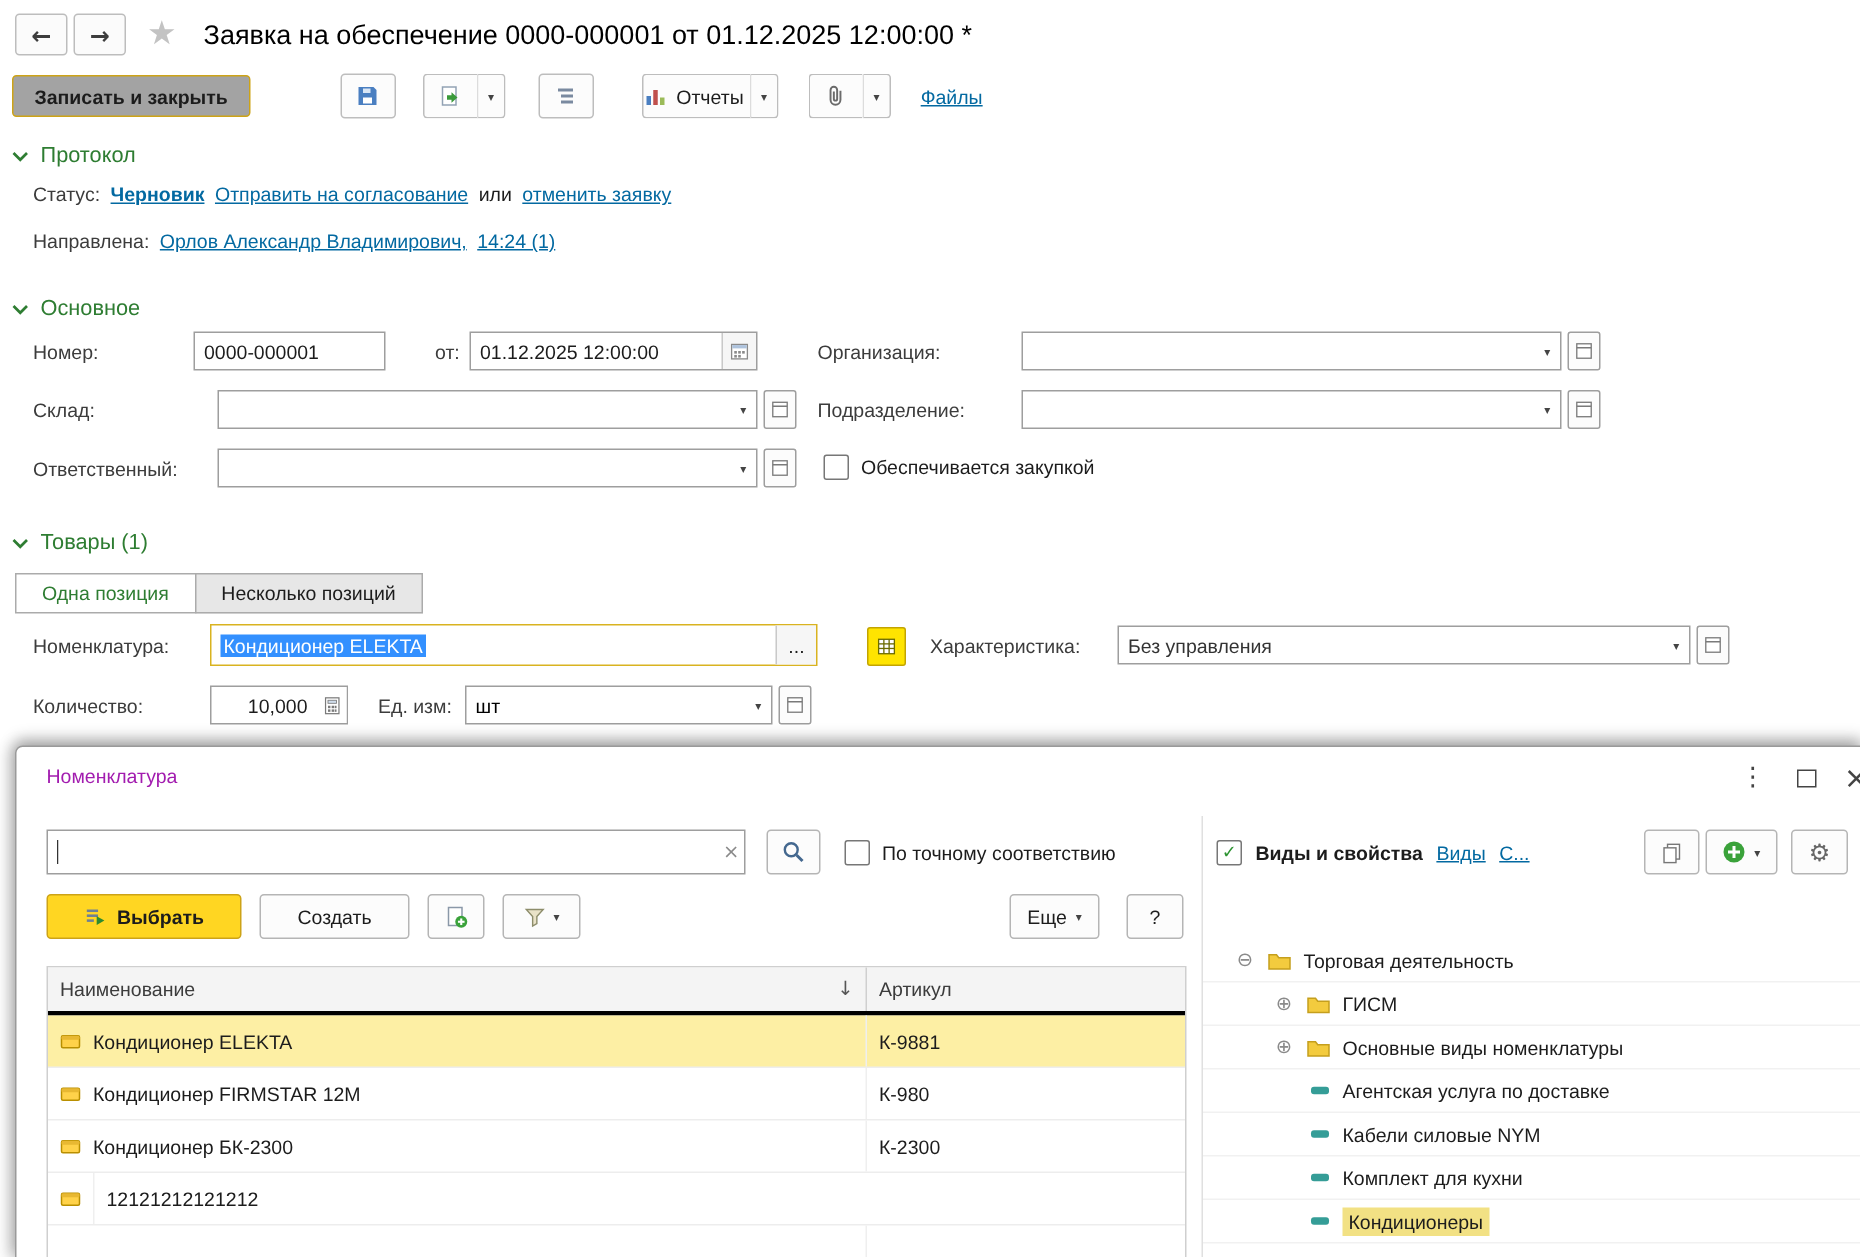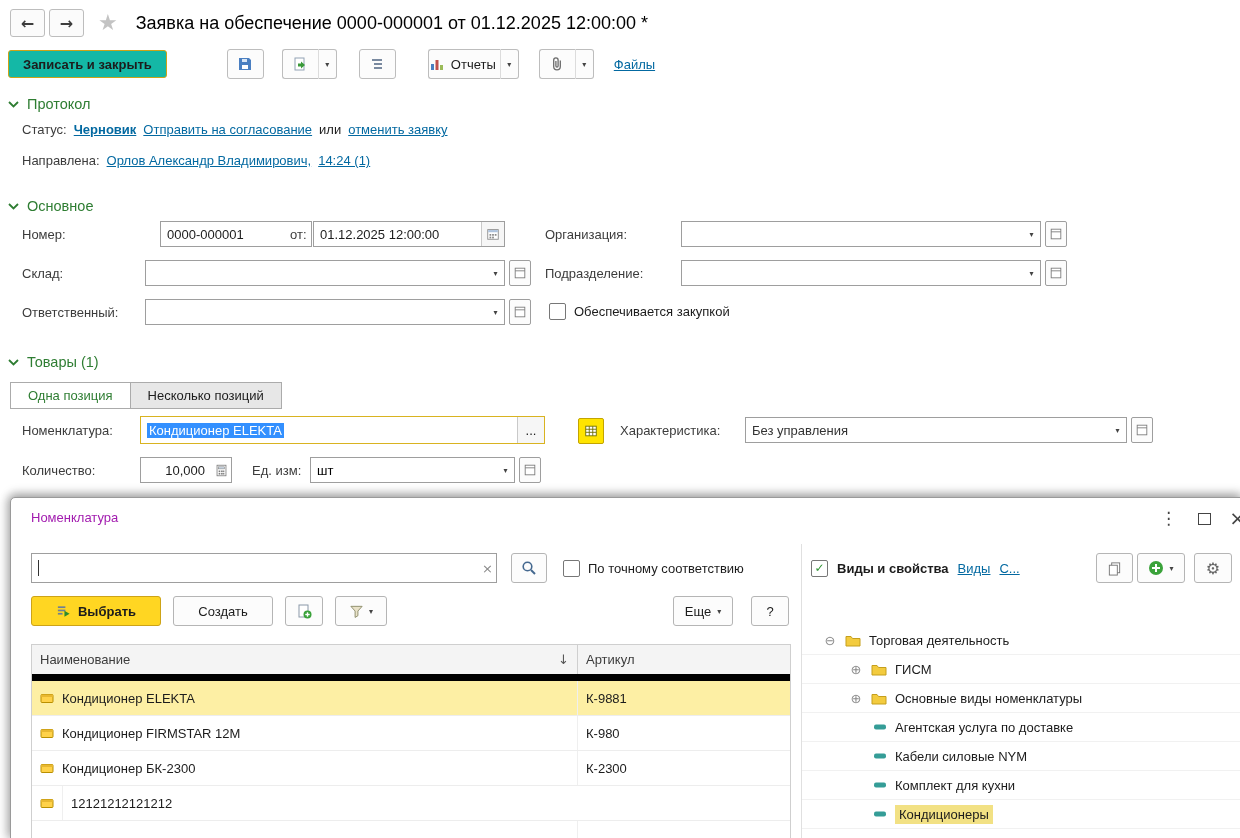--- a/index.html
+++ b/index.html
@@ -13,21 +13,21 @@
   
   .topbar{position:absolute;left:0;top:0;width:100%;height:46px;display:flex;align-items:center;padding-left:10px;box-sizing:border-box}
   .navbtn{width:33px;height:26px;background:#fbfbfb;border:1px solid #bdbdbd;border-radius:3px;
           display:flex;align-items:center;justify-content:center;font-size:16px;font-weight:bold;color:#3d3d3d;cursor:pointer}
   .navbtn+.navbtn{margin-left:4px}
   .star{margin-left:14px;font-size:22px;color:#c3c3c3;line-height:1}
   .wtitle{margin-left:18px;font-size:18px;color:#000}
 
   
   .toolbar{position:absolute;left:0;top:48px;width:100%;height:32px;display:flex;align-items:center;padding-left:8px;box-sizing:border-box}
-  .btn-yellow{height:28px;padding:0 14px;background:#14b8a6;border:1px solid #cda317;border-radius:3px;
+  .btn-yellow{height:28px;padding:0 14px;background:#a3a3a3;border:1px solid #cda317;border-radius:3px;
               font-weight:bold;font-size:13px;color:#1c1c1c;cursor:pointer;font-family:inherit}
   .iconbtn{height:28px;min-width:35px;background:#fcfcfc;border:1px solid #bdbdbd;border-radius:3px;
            display:inline-flex;align-items:center;justify-content:center;cursor:pointer;font-family:inherit}
   .split{display:inline-flex}
   .split .main-part{border-radius:3px 0 0 3px;border-right:0}
   .split .arrow-part{width:17px;height:28px;background:#fcfcfc;border:1px solid #bdbdbd;border-left:1px solid #dcdcdc;
                      border-radius:0 3px 3px 0;display:inline-flex;align-items:center;justify-content:center;
                      font-size:8px;color:#444;cursor:pointer}
   .tb-label{margin:0 4px 0 6px}
 
@@ -68,21 +68,21 @@
   .dlg-title .t{position:absolute;left:20px;top:12px;font-size:13px;color:#a21caf}
   .wctl{position:absolute;top:12px;font-size:17px;color:#444;cursor:pointer;line-height:1}
   .vline{position:absolute;left:790px;top:46px;bottom:0;width:0;border-left:1px solid #e0e0e0}
 
   .dbtn{background:#fcfcfc;border:1px solid #b5b5b5;border-radius:3px;display:flex;align-items:center;justify-content:center;
         cursor:pointer;font-family:inherit;font-size:13px;box-sizing:border-box}
   .dbtn.yellow{background:#ffd622;border-color:#cda317;font-weight:bold}
 
   
   .tbl{position:absolute;left:20px;top:146px;width:760px;border:1px solid #cfcfcf;box-sizing:border-box}
-  .tbl-head{display:flex;height:29px;background:#f4f4f4;border-bottom:7px solid #000000;color:#3c3c3c}
+  .tbl-head{display:flex;height:29px;background:#f4f4f4;border-bottom:3px solid #000000;color:#3c3c3c}
   .th{display:flex;align-items:center;padding:0 8px;box-sizing:border-box}
   .th.name{width:545px}
   .th.art{flex:1;border-left:1px solid #cfcfcf}
   .sort{margin-left:auto;color:#555;font-size:13px}
   .trr{display:flex;height:34px;align-items:center;border-bottom:1px solid #ededed;cursor:pointer}
   .trr.selected{background:#fdefa4}
   .trr .ic{width:30px;display:flex;justify-content:center}
   .trr .td-name{width:515px;padding-right:8px;box-sizing:border-box;white-space:nowrap;overflow:hidden}
   .trr .td-art{flex:1;padding:0 8px;border-left:1px solid #efefef;align-self:stretch;display:flex;align-items:center}
 
@@ -183,21 +183,21 @@
 
   <div class="sech" style="top:198px">
     <svg width="11" height="7" viewBox="0 0 11 7">
         <path d="M1 1l4.5 4.5L10 1" fill="none" stroke="#2e7d32" stroke-width="1.8"></path>
       </svg>
     <span>Основное</span>
   </div>
 
   <div class="frow" style="top:221px">
     <span class="lbl" style="left:22px">Номер:</span>
-    <div class="box" style="left:160px;width:152px">
+    <div class="box" style="left:129px;width:128px">
       <span class="val">0000-000001</span>
     </div>
     <span class="lbl" style="left:290px">от:</span>
     <div class="box" style="left:313px;width:192px">
       <span class="val">01.12.2025 12:00:00</span>
       <span class="infld-btn">
         <svg width="14" height="14" viewBox="0 0 16 16">
             <rect x="2" y="3" width="12" height="11" fill="#fff" stroke="#8a8a8a"></rect>
             <rect x="2.5" y="3.5" width="11" height="2.5" fill="#aec3dd"></rect>
             <rect x="4" y="8" width="2" height="2" fill="#8a8a8a"></rect>

